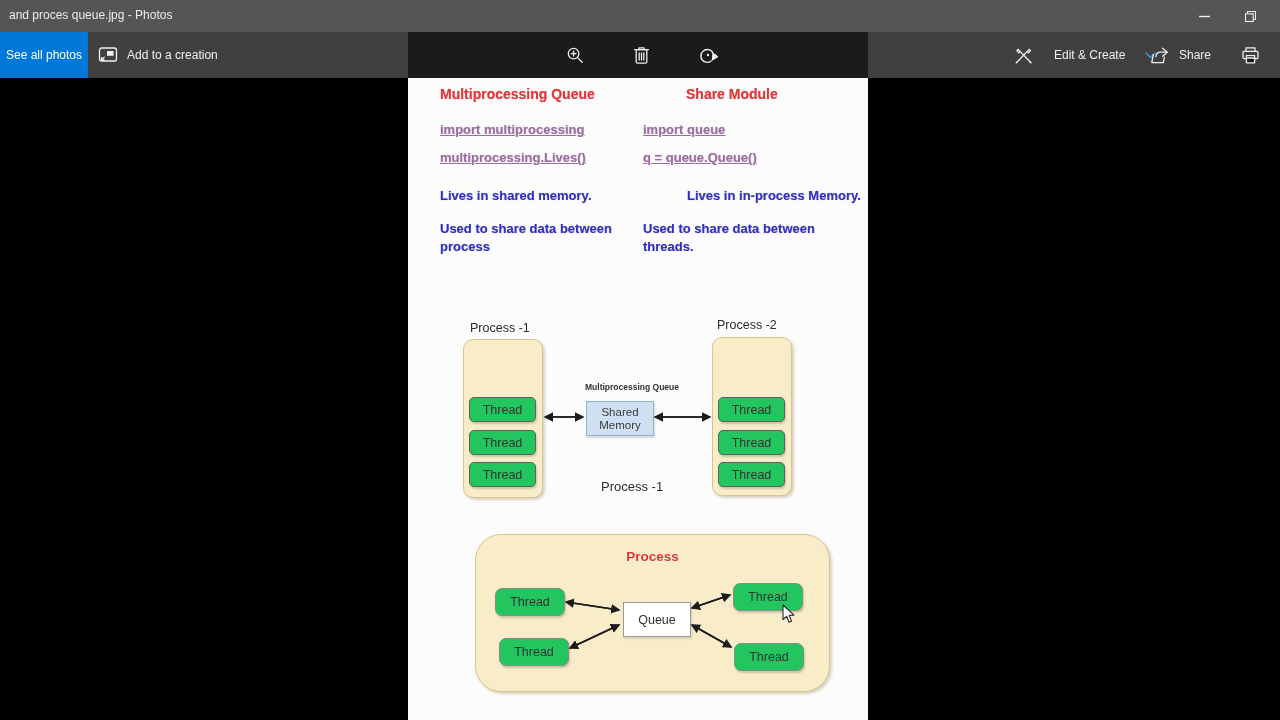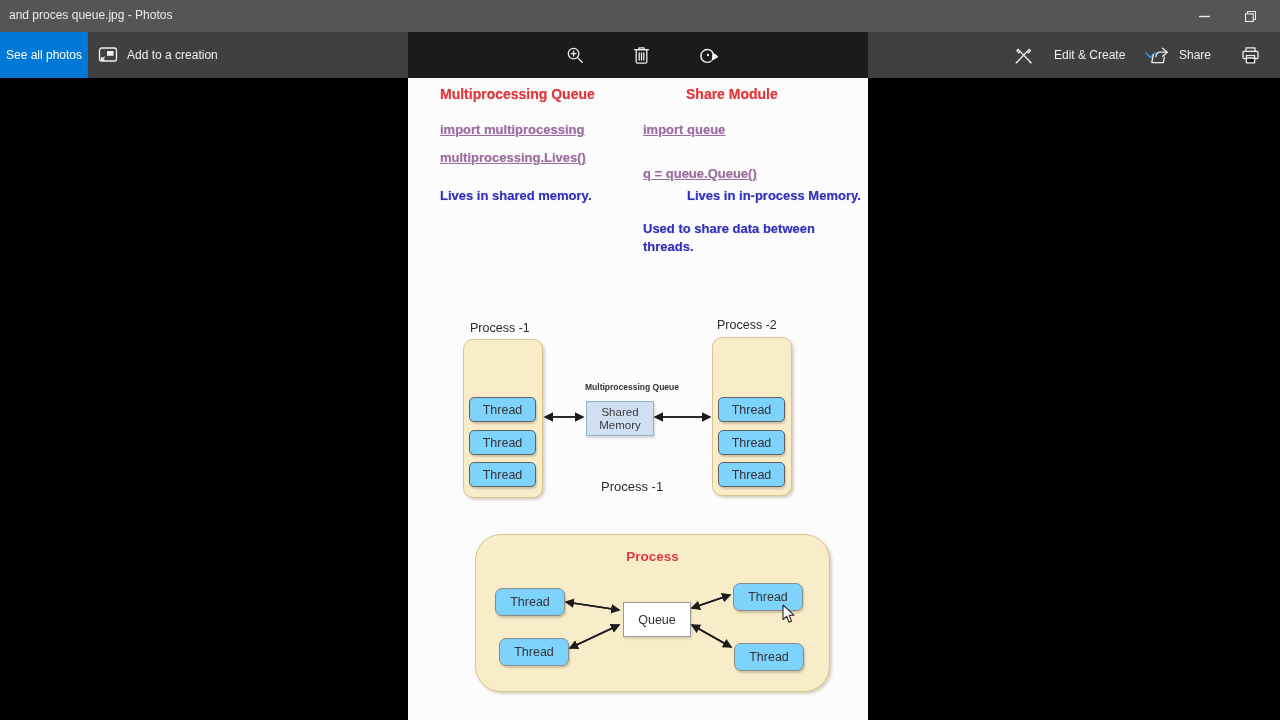--- a/index.html
+++ b/index.html
@@ -30,21 +30,21 @@
   .main{position:absolute;left:0;top:78px;width:1280px;height:642px;background:#000;}
   .photo{position:absolute;left:408px;top:0;width:460px;height:714px;background:#fcfcfc;}
 
   .h-red{font-size:14px;font-weight:bold;color:#df383c;text-shadow:0 0 1px rgba(223,56,60,.55);white-space:nowrap;}
   .code{font-size:13px;font-weight:bold;color:#9c6fa0;text-shadow:0 0 1px rgba(156,111,160,.6);white-space:nowrap;text-decoration:underline;}
   .note{font-size:13px;font-weight:bold;color:#3232bd;text-shadow:0 0 1px rgba(50,50,189,.5);line-height:18px;}
 
   .plabel{font-size:12.5px;color:#2c2c2c;white-space:nowrap;}
   .proc-container{background:#f9edc9;border:1px solid #d9c48e;border-radius:10px;
     box-shadow:2px 2px 3px rgba(150,130,80,.35);}
-  .thread-box{background:#7dd3fc;border:1.4px solid #606060;border-radius:5px;display:flex;align-items:center;
+  .thread-box{background:#22c55e;border:1.4px solid #606060;border-radius:5px;display:flex;align-items:center;
     justify-content:center;font-size:12.5px;color:#333;box-shadow:1px 2px 2px rgba(0,0,0,.18);}
   .thread-box.r7{border-radius:7px;border-color:#8b8b8b;}
   .shared-box{background:#cfe0f3;border:1px solid #95b1d1;display:flex;align-items:center;justify-content:center;
     text-align:center;font-size:11.5px;line-height:13px;color:#3a3a3a;box-shadow:1px 2px 2px rgba(0,0,0,.15);}
   .queue-box{background:#fff;border:1px solid #9a9a9a;display:flex;align-items:center;justify-content:center;
     font-size:12.5px;color:#333;box-shadow:1px 2px 2px rgba(0,0,0,.12);}
   .mini-caption{font-size:8.5px;font-weight:bold;color:#333;white-space:nowrap;}
   .d2-title{font-size:13.5px;font-weight:bold;color:#e0393d;text-align:center;}
   .arrow-layer{position:absolute;left:0;top:0;pointer-events:none;}
 </style>
@@ -149,25 +149,26 @@
 <div class="main">
   <div class="photo">
 
     <div class="abs h-red" style="left:32px;top:8px;">Multiprocessing Queue</div>
     <div class="abs h-red" style="left:278px;top:8px;">Share Module</div>
 
     <div class="abs code" style="left:32px;top:44px;">import multiprocessing</div>
     <div class="abs code" style="left:235px;top:44px;">import queue</div>
 
     <div class="abs code" style="left:32px;top:72px;">multiprocessing.Lives()</div>
-    <div class="abs code" style="left:235px;top:72px;margin-top:16px;">q = queue.Queue()</div>
+    <div class="abs code" style="left:235px;top:72px;">q = queue.Queue()</div>
 
     <div class="abs note" style="left:32px;top:109px;">Lives in shared memory.</div>
     <div class="abs note" style="left:235px;top:109px;padding-left:44px;">Lives in in-process Memory.</div>
 
+    <div class="abs note" style="left:32px;top:142px;width:186px;">Used to share data between process</div>
     <div class="abs note" style="left:235px;top:142px;width:186px;">Used to share data between threads.</div>
 
     <div class="abs plabel" style="left:62px;top:243px;">Process -1</div>
     <div class="abs plabel" style="left:309px;top:240px;">Process -2</div>
 
     <div class="abs proc-container" style="left:55px;top:261px;width:78px;height:157px;"></div>
     <div class="abs proc-container" style="left:304px;top:259px;width:78px;height:157px;"></div>
 
     <div class="abs thread-box" style="left:61px;top:319px;width:65px;height:23px;">Thread</div>
     <div class="abs thread-box" style="left:61px;top:352px;width:65px;height:23px;">Thread</div>

